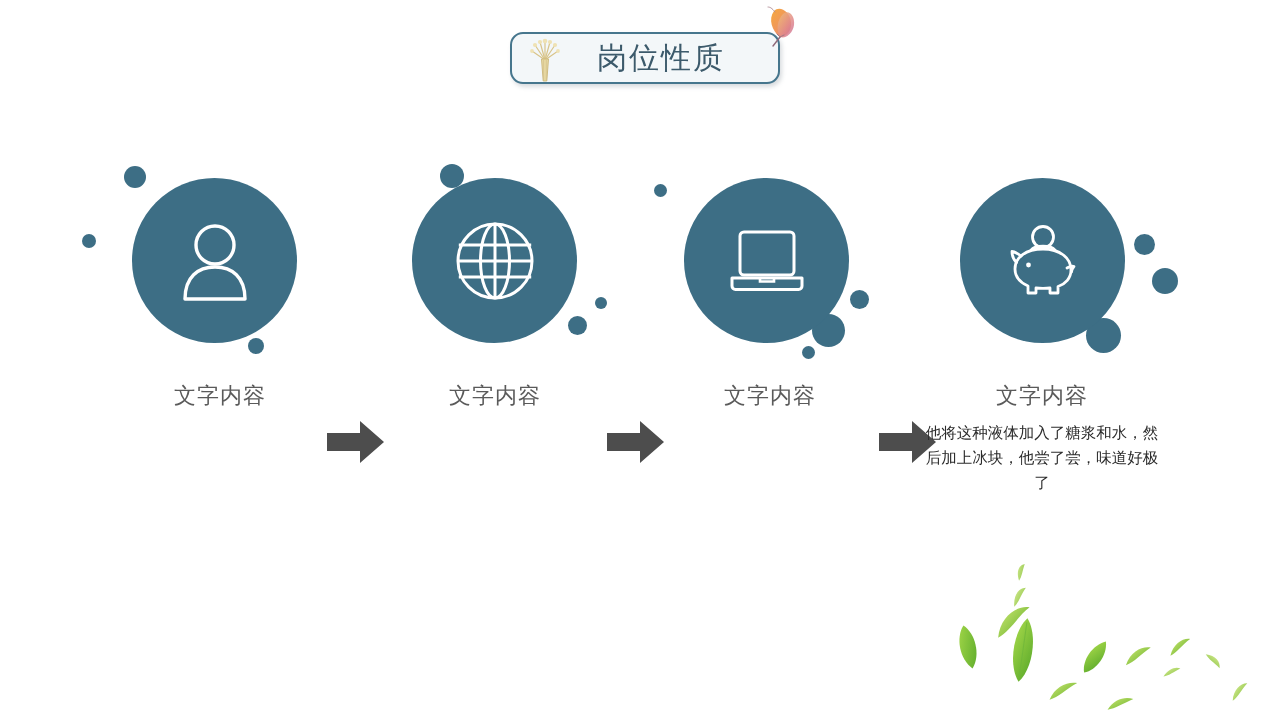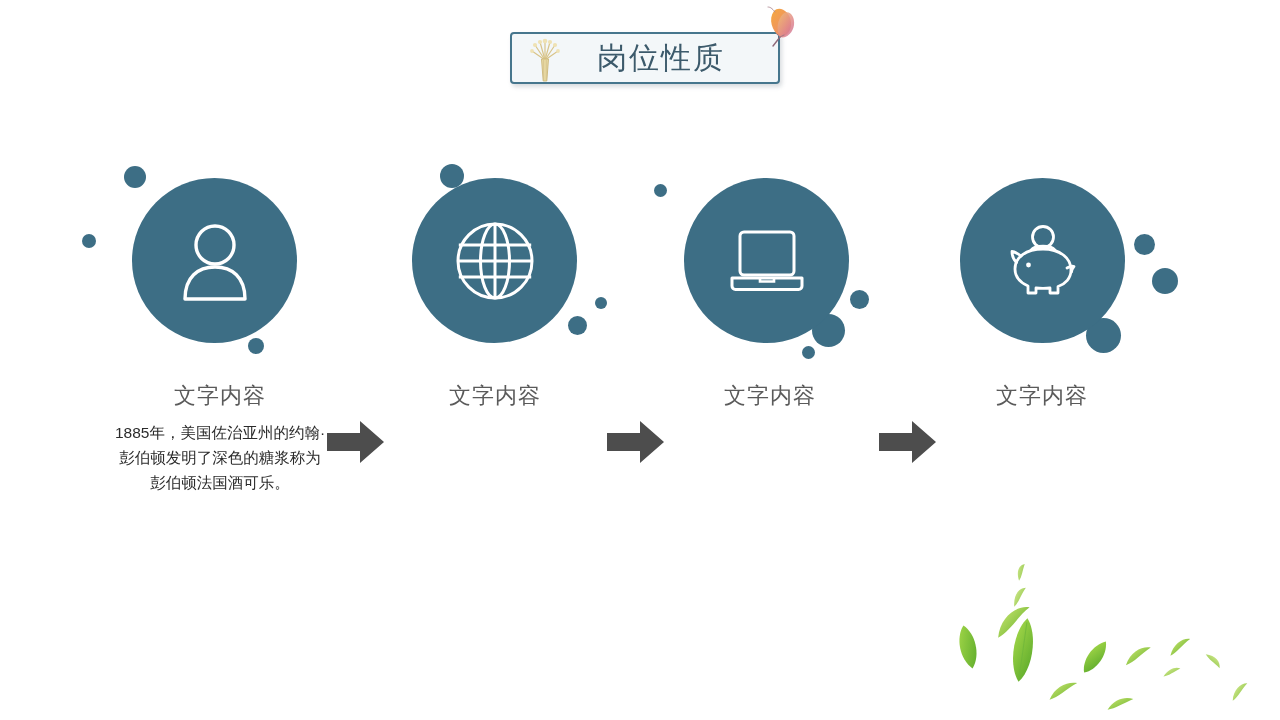--- a/index.html
+++ b/index.html
@@ -24,21 +24,21 @@
     height: 52px;
   }
   .title-box {
     position: absolute;
     left: 0;
     top: 0;
     width: 100%;
     height: 100%;
     box-sizing: border-box;
     border: 2.5px solid #46768d;
-    border-radius: 4px;
+    border-radius: 13px;
     background: #f3f7f9;
     box-shadow: 2px 3px 4px rgba(120,130,140,0.28);
     display: flex;
     align-items: center;
     justify-content: center;
   }
   .title-text {
     font-size: 30px;
     color: #3c5a6b;
     letter-spacing: 2px;
@@ -304,33 +304,33 @@
     <svg width="58" height="44" viewBox="0 0 58 44">
       <path d="M0 13 L33 13 L33 1 L57 22 L33 43 L33 31 L0 31 Z" fill="#4d4d4d"></path>
     </svg>
   </div>
 </div>
 
 <div class="texts">
 
   <div class="tblock t1">
     <div class="heading">文字内容</div>
-    <div class="body">1885年，美国佐治亚州的约翰·彭伯顿发明了深色的糖浆称为彭伯顿法国酒可乐。</div>
   </div>
 
   <div class="tblock t2">
     <div class="heading">文字内容</div>
   </div>
 
   <div class="tblock t3">
     <div class="heading">文字内容</div>
   </div>
 
   <div class="tblock t4">
     <div class="heading">文字内容</div>
+    <div class="body">他将这种液体加入了糖浆和水，然后加上冰块，他尝了尝，味道好极了</div>
   </div>
 </div>
 
 <div class="leaves">
   <svg width="400" height="175" viewBox="0 0 400 175">
     <defs>
       <linearGradient id="lf1" x1="0" y1="0" x2="1" y2="1">
         <stop offset="0%" stop-color="#a6d94a"></stop>
         <stop offset="100%" stop-color="#5aa92a"></stop>
       </linearGradient>

